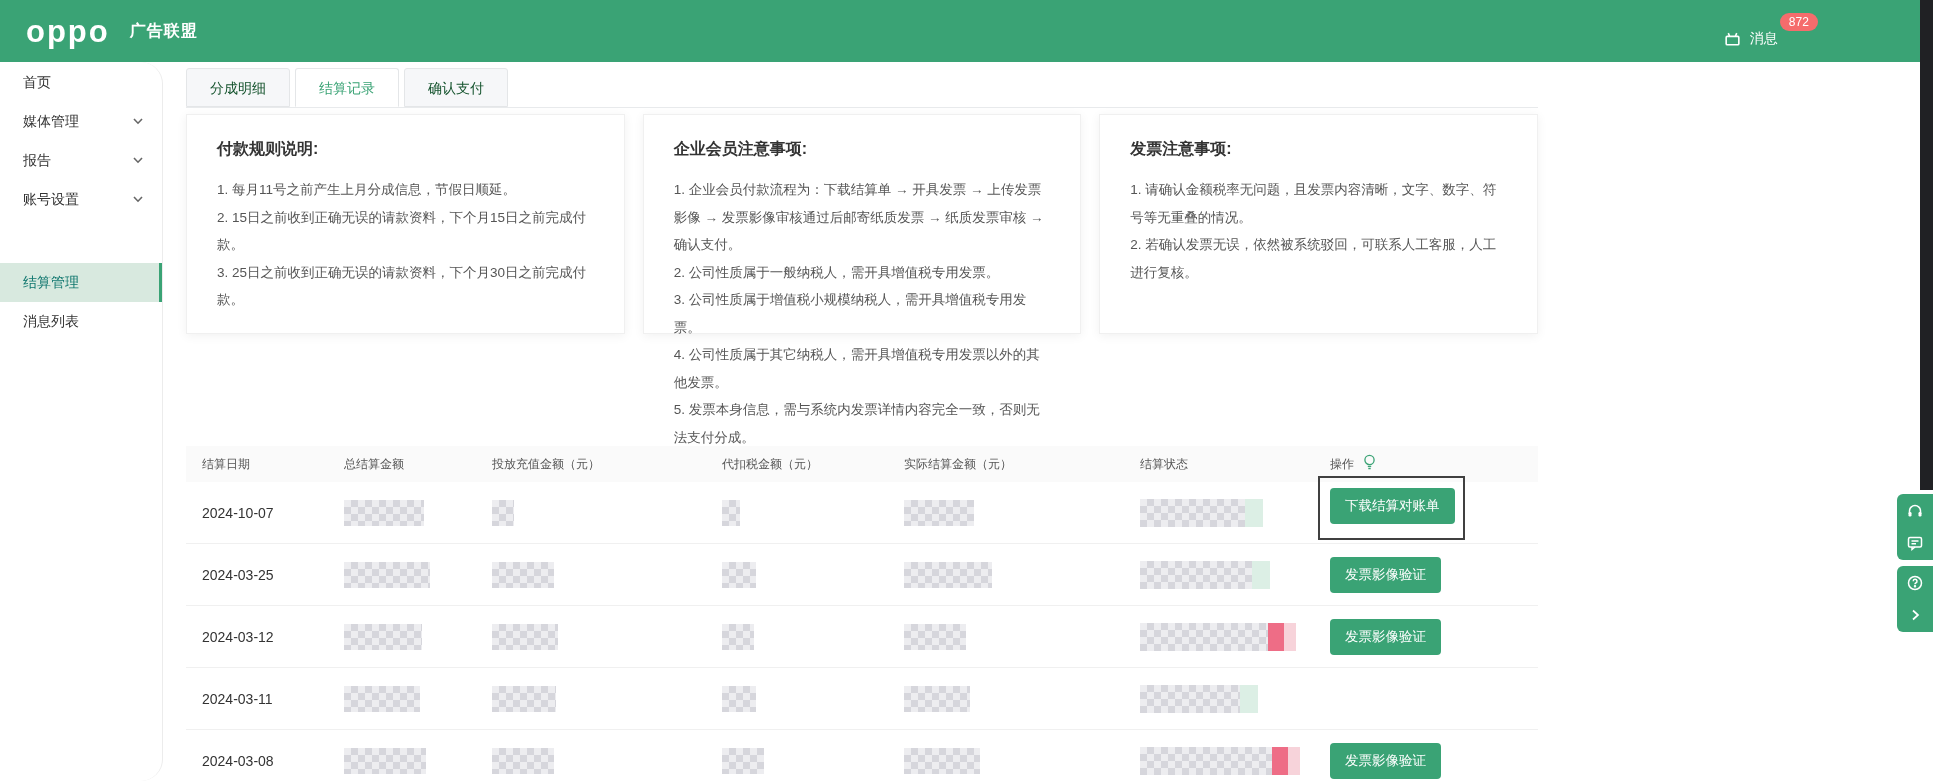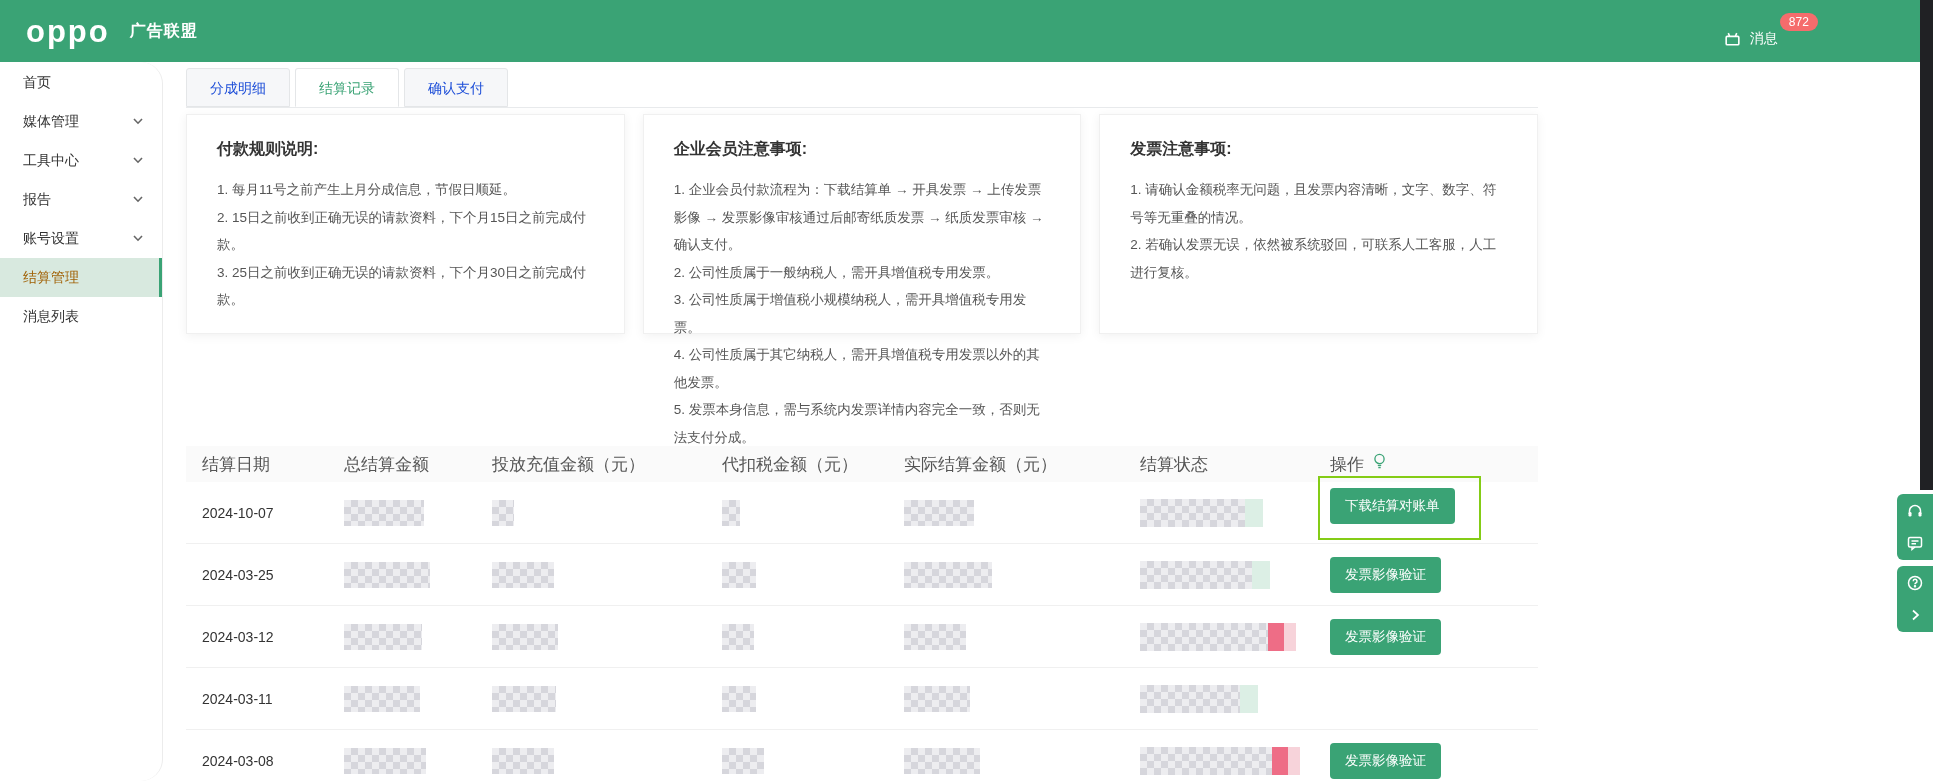--- a/index.html
+++ b/index.html
@@ -24,59 +24,59 @@
   .hicon svg { display:block; }
   .qmark { width:18px; height:18px; border:1.5px solid #fff; border-radius:50%;
     font-size:12px; display:flex; align-items:center; justify-content:center; }
 
   
   .body-row { display:flex; height:719px; }
   .sidebar { width:163px; background:#fff; border-right:1px solid #ececec; padding-top:1px;border-radius:22px; }
   .nav-item { height:39px; display:flex; align-items:center; justify-content:space-between;
     padding:0 18px 0 23px; font-size:14px; color:#333; cursor:pointer; }
   .nav-item .chev { color:#666; }
-  .nav-item.active { background:#d8e9df; color:#a16207; border-right:3px solid #3aa375; }
+  .nav-item.active { background:#d8e9df; color:#0f766e; border-right:3px solid #3aa375;margin-top:44px; }
   .main { flex:1; background:#fff; padding:6px 0 0 23px; position:relative; }
   .content { width:1352px; }
 
   
   .tabbar { height:40px; border-bottom:1px solid #e8eaec; }
   .tab { display:inline-block; height:39px; line-height:38px; padding:0 23px; font-size:14px;
-    color:#1d4ed8; background:#f6f7f9; border:1px solid #e4e6e8; border-radius:3px 3px 0 0;
+    color:#14532d; background:#f6f7f9; border:1px solid #e4e6e8; border-radius:3px 3px 0 0;
     margin-right:5px; cursor:pointer; }
   .tab.active { background:#fff; color:#3aa375; border-bottom-color:#fff; }
 
   
   .cards { display:flex; gap:18px; margin-top:6px; }
   .card { flex:1; height:220px; background:#fff; border:1px solid #f0f0f0;
     box-shadow:0 2px 10px rgba(0,0,0,.06); padding:24px 30px; }
   .card-title { font-size:16px; color:#333; margin-bottom:16px;font-weight:bold; }
   .card-line { font-size:13.5px; color:#555; line-height:27.5px; }
 
   
   .table { margin-top:112px; }
   .thead { display:flex; align-items:center; height:36px; background:#fafafa;
-    font-size:17px; color:#555; }
+    font-size:12px; color:#555; }
   .trow { display:flex; align-items:center; height:62px; border-bottom:1px solid #f0f0f0;
     font-size:14px; color:#333; }
   .cell { flex:none; padding-left:16px; display:flex; align-items:center; gap:4px; }
   .c0{width:142px;} .c1{width:148px;align-items:flex-end;} .c2{width:230px;} .c3{width:182px;}
   .c4{width:236px;} .c5{width:190px;} .c6{width:224px;}
   .mosaic { height:26px; background-color:#ededf0;
     background-image:
       linear-gradient(45deg,#d6d6dc 25%,transparent 25%,transparent 75%,#d6d6dc 75%),
       linear-gradient(45deg,#d6d6dc 25%,transparent 25%,transparent 75%,#d6d6dc 75%);
     background-size:14px 14px; background-position:0 0,7px 7px; }
   .tail-green { width:18px; height:28px; background:#dcefe5; }
   .tail-red { width:16px; height:28px; background:#ee6d86; }
   .tail-red2 { width:12px; height:28px; background:#f7d3da; }
   .status-wrap { display:flex; align-items:center; }
   .btn { background:#3aa375; color:#fff; border:none; border-radius:4px; font-size:13.5px;
     padding:9px 15px; cursor:pointer; font-family:inherit; }
-  .red-box { display:inline-block; border:2px solid #84cc16; padding:10px 24px 14px 10px; margin:-10px 0 0 -12px; }
+  .red-box { display:inline-block; border:2px solid #404040; padding:10px 8px 14px 10px; margin:-10px 0 0 -12px; }
   .bulb { margin-left:4px; }
 
   
   .scrollbar { position:absolute; right:0; top:0; width:13px; height:490px; background:#202124; z-index:5; }
   .float-bar { position:absolute; right:0; top:494px; width:36px; display:flex;
     flex-direction:column; gap:6px; z-index:6; }
   .float-group { background:#3aa375; border-radius:6px 0 0 6px; display:flex;
     flex-direction:column; align-items:center; padding:5px 0; gap:8px; }
   .ficon { width:24px; height:24px; display:flex; align-items:center; justify-content:center; cursor:pointer; }
 </style>
@@ -121,26 +121,20 @@
     </div>
   </div>
 
   <div class="body-row">
     <div class="sidebar" id="sidebar">
         <div class="nav-item">
           <span>首页</span>
         </div>
         <div class="nav-item">
           <span>媒体管理</span>
-          <span class="chev"><svg width="12" height="12" viewBox="0 0 12 12" fill="none" stroke="#666" stroke-width="1.6">
-              <polyline points="2,4 6,8.2 10,4"></polyline>
-            </svg></span>
-        </div>
-        <div class="nav-item">
-          <span>工具中心</span>
           <span class="chev"><svg width="12" height="12" viewBox="0 0 12 12" fill="none" stroke="#666" stroke-width="1.6">
               <polyline points="2,4 6,8.2 10,4"></polyline>
             </svg></span>
         </div>
         <div class="nav-item">
           <span>报告</span>
           <span class="chev"><svg width="12" height="12" viewBox="0 0 12 12" fill="none" stroke="#666" stroke-width="1.6">
               <polyline points="2,4 6,8.2 10,4"></polyline>
             </svg></span>
         </div>

